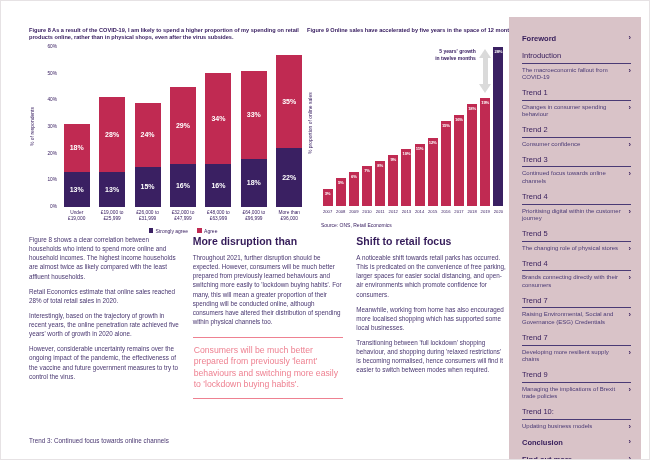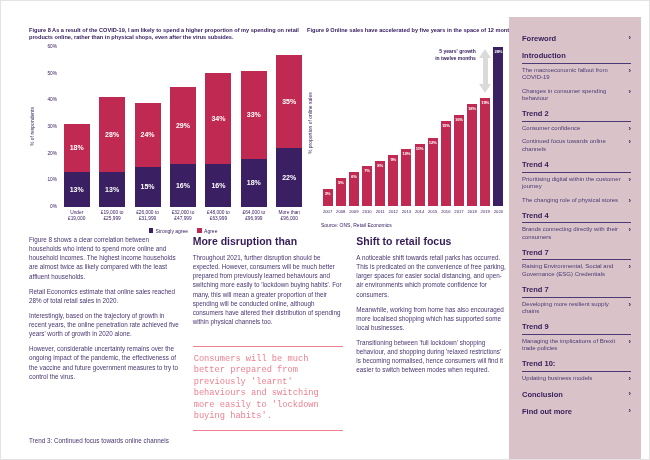--- a/index.html
+++ b/index.html
@@ -42,30 +42,30 @@
   .arrow{position:absolute;width:13px;display:flex;flex-direction:column;align-items:center;}
   .ah-up{width:0;height:0;border-left:6.5px solid transparent;border-right:6.5px solid transparent;border-bottom:9px solid #dadada;}
   .ah-down{width:0;height:0;border-left:6.5px solid transparent;border-right:6.5px solid transparent;border-top:9px solid #dadada;}
   .shaft{width:5px;flex:1;background:#dadada;}
 
   
   .cols{position:absolute;left:28px;top:234px;width:478px;display:flex;gap:13px;}
   .col{flex:1;}
   .col p{font-size:6.3px;line-height:1.45;color:#47356f;margin-bottom:6px;}
   .col h2{font-size:10.5px;color:#341b59;margin-bottom:6px;}
-  .quote{margin-top:20px;padding:7px 1px;border-top:1.5px solid #ee8191;border-bottom:1.5px solid #ee8191;color:#ee8191;font-size:8.7px;line-height:1.32;font-family:Liberation Mono, monospace;}
+  .quote{margin-top:11px;padding:7px 1px;border-top:1.5px solid #ee8191;border-bottom:1.5px solid #ee8191;color:#ee8191;font-size:8.7px;line-height:1.32;}
   .footer{position:absolute;left:28px;top:436px;font-size:6.3px;color:#47356f;}
 
   
   .sidebar{position:absolute;left:508px;top:16px;width:132px;height:444px;background:#d9c3c8;padding:13px 10px 10px 13px;display:flex;flex-direction:column;}
   .sb-items{flex:1;}
   .sb-row{display:flex;justify-content:space-between;align-items:flex-start;cursor:pointer;}
   .sb-lbl{flex:1;}
   .sb-section{font-weight:bold;font-size:7.5px;color:#341b59;padding:4px 0 4.5px;}
-  .sb-header{font-weight:bold;font-size:7.5px;color:#341b59;border-bottom:1px solid #4a3a75;padding:3.5px 0 2.5px;}
+  .sb-header{font-weight:normal;font-size:7.5px;color:#341b59;border-bottom:1px solid #4a3a75;padding:3.5px 0 2.5px;}
   .sb-link{font-size:6px;color:#4a3a75;padding:3px 0 2.5px;line-height:1.3;}
   .chev{color:#341b59;font-weight:bold;font-size:7.5px;line-height:1.1;margin-left:4px;}
 </style>
 </head>
 <body>
 
 <div class="page">
 
   <section class="fig" id="fig8">
     <div class="fig-title">Figure 8 As a result of the COVID-19, I am likely to spend a higher proportion of my spending on retail products online, rather than in physical shops, even after the virus subsides.</div>
@@ -317,41 +317,50 @@
           <span class="sb-lbl">Foreword</span>
           <span class="chev">›</span>
         </div>
         <div class="sb-row sb-header">
           <span class="sb-lbl">Introduction</span>
         </div>
         <div class="sb-row sb-link">
           <span class="sb-lbl">The macroeconomic fallout from COVID-19</span>
           <span class="chev">›</span>
         </div>
+        <div class="sb-row sb-header">
+          <span class="sb-lbl">Trend 1</span>
+        </div>
         <div class="sb-row sb-link">
           <span class="sb-lbl">Changes in consumer spending behaviour</span>
           <span class="chev">›</span>
         </div>
         <div class="sb-row sb-header">
           <span class="sb-lbl">Trend 2</span>
         </div>
         <div class="sb-row sb-link">
           <span class="sb-lbl">Consumer confidence</span>
           <span class="chev">›</span>
         </div>
+        <div class="sb-row sb-header">
+          <span class="sb-lbl">Trend 3</span>
+        </div>
         <div class="sb-row sb-link">
           <span class="sb-lbl">Continued focus towards online channels</span>
           <span class="chev">›</span>
         </div>
         <div class="sb-row sb-header">
           <span class="sb-lbl">Trend 4</span>
         </div>
         <div class="sb-row sb-link">
           <span class="sb-lbl">Prioritising digital within the customer journey</span>
           <span class="chev">›</span>
+        </div>
+        <div class="sb-row sb-header">
+          <span class="sb-lbl">Trend 5</span>
         </div>
         <div class="sb-row sb-link">
           <span class="sb-lbl">The changing role of physical stores</span>
           <span class="chev">›</span>
         </div>
         <div class="sb-row sb-header">
           <span class="sb-lbl">Trend 4</span>
         </div>
         <div class="sb-row sb-link">
           <span class="sb-lbl">Brands connecting directly with their consumers</span>

